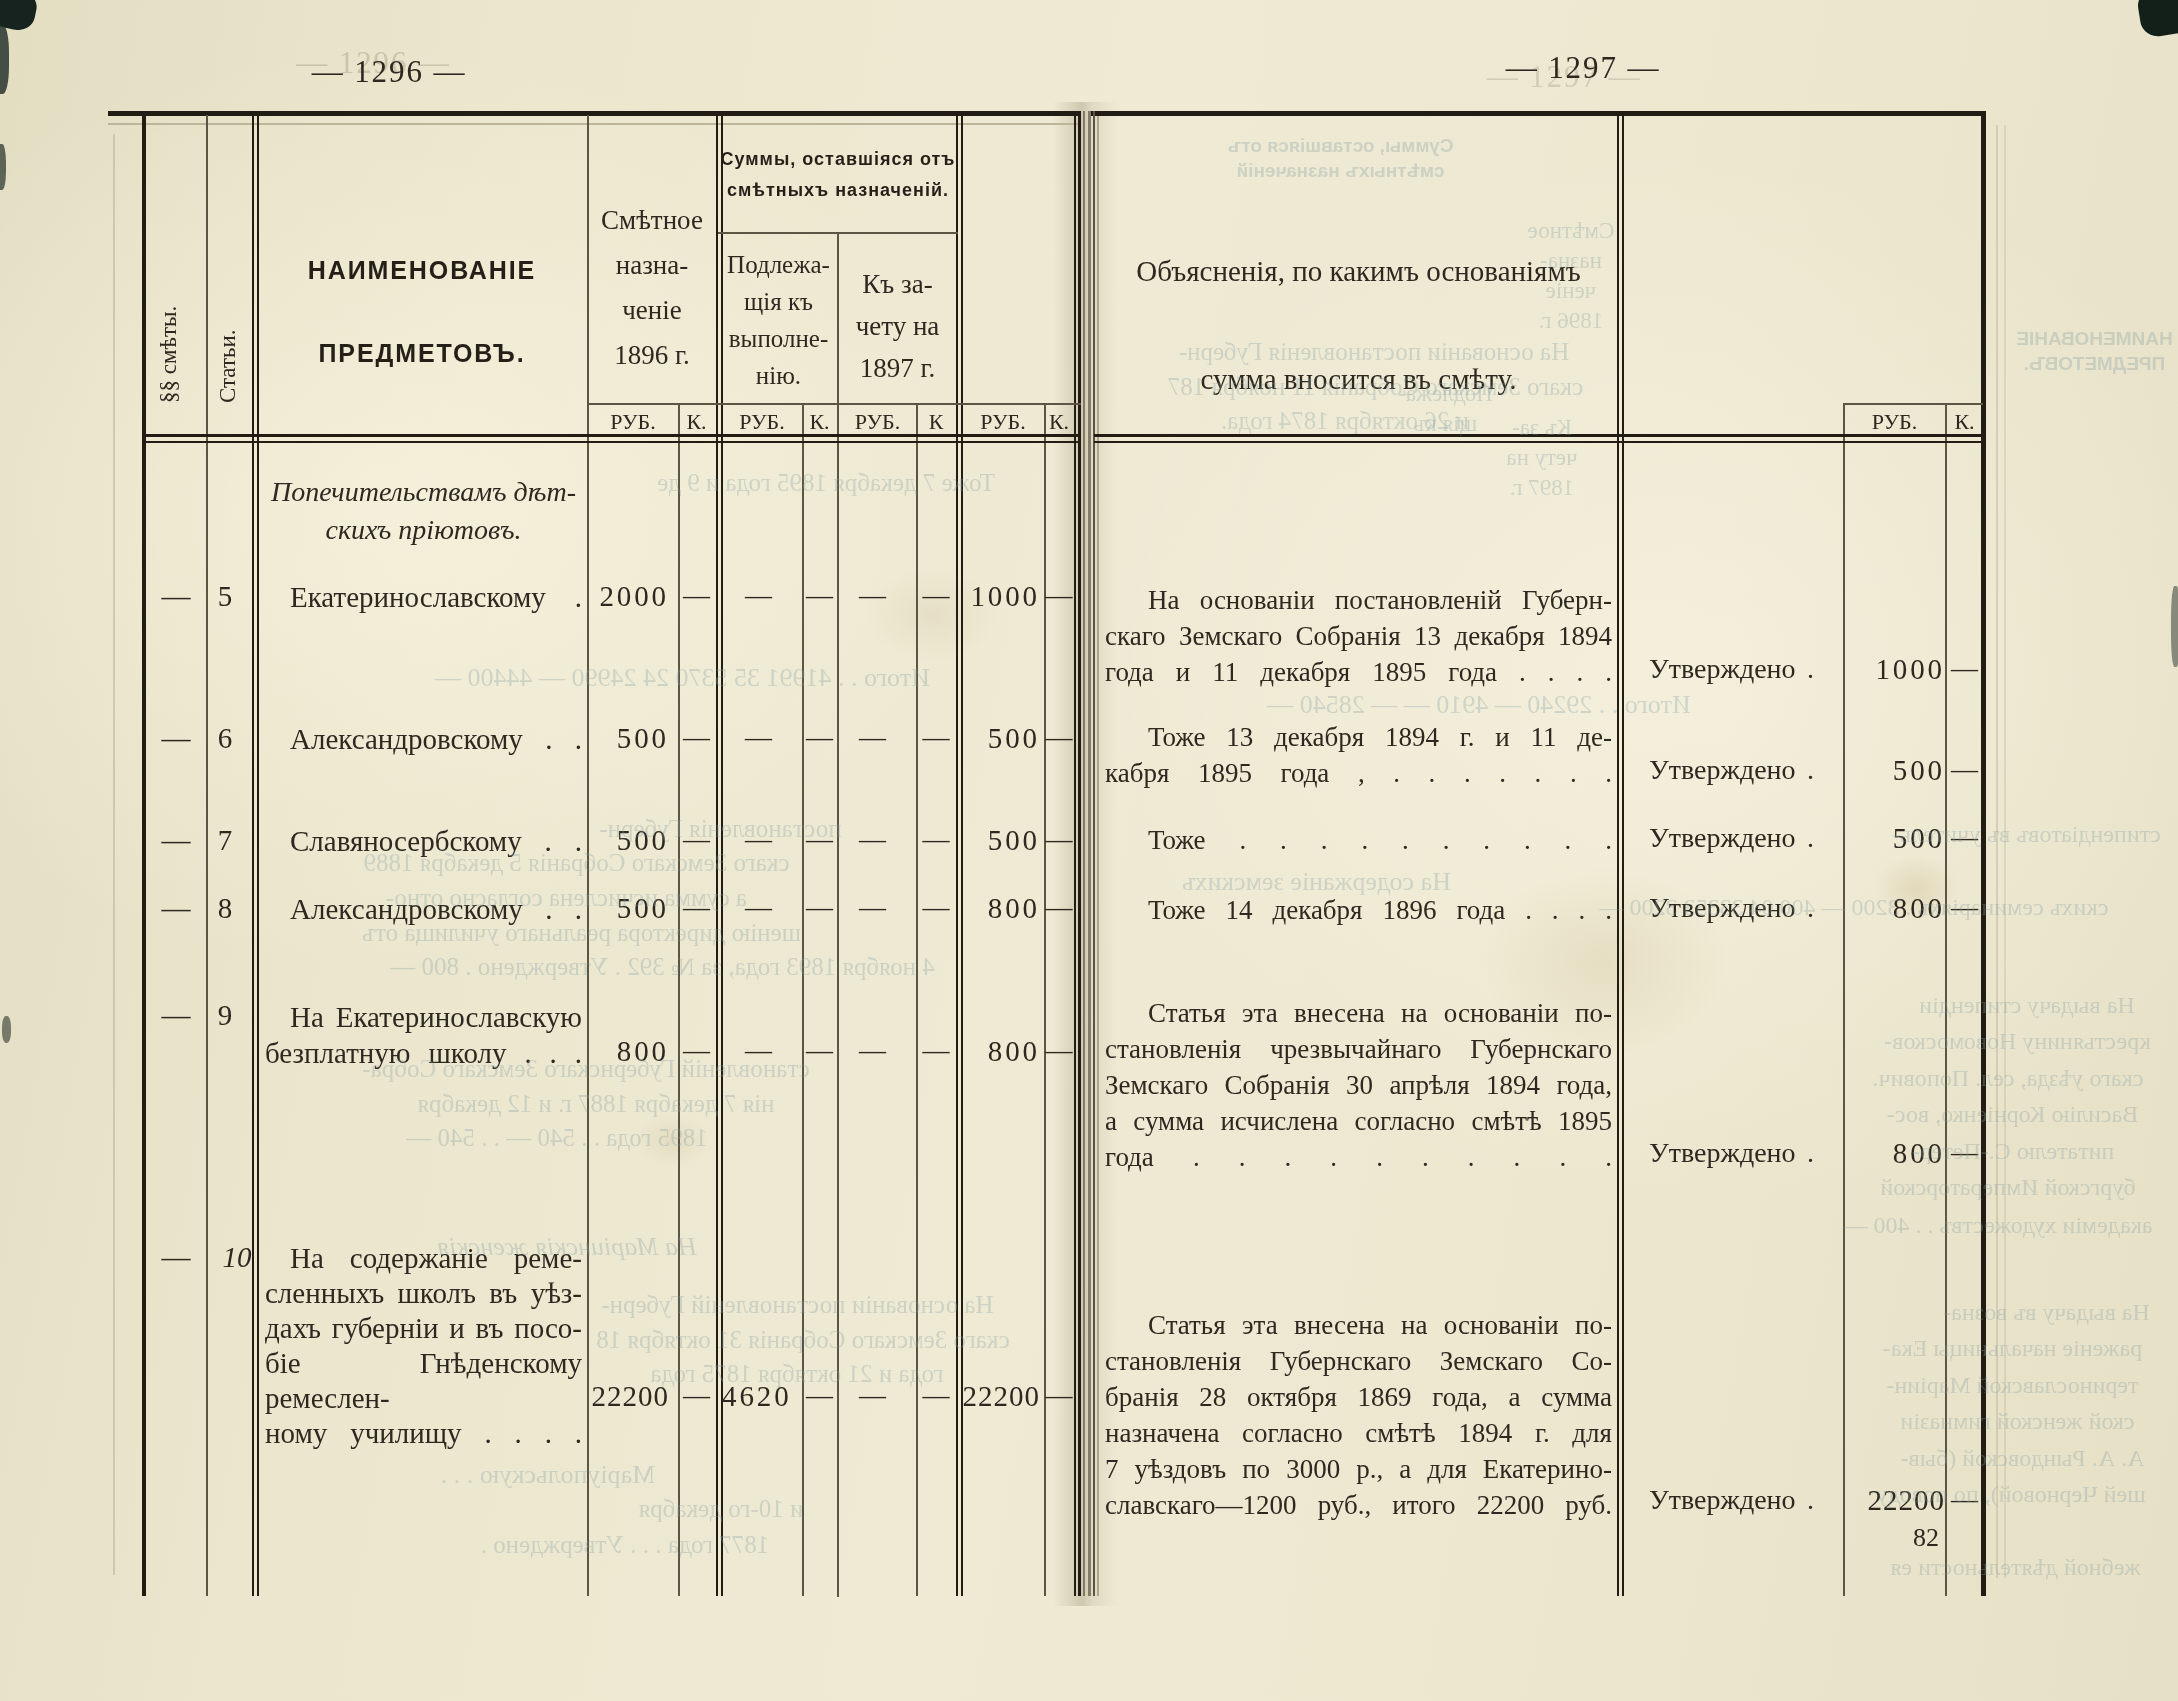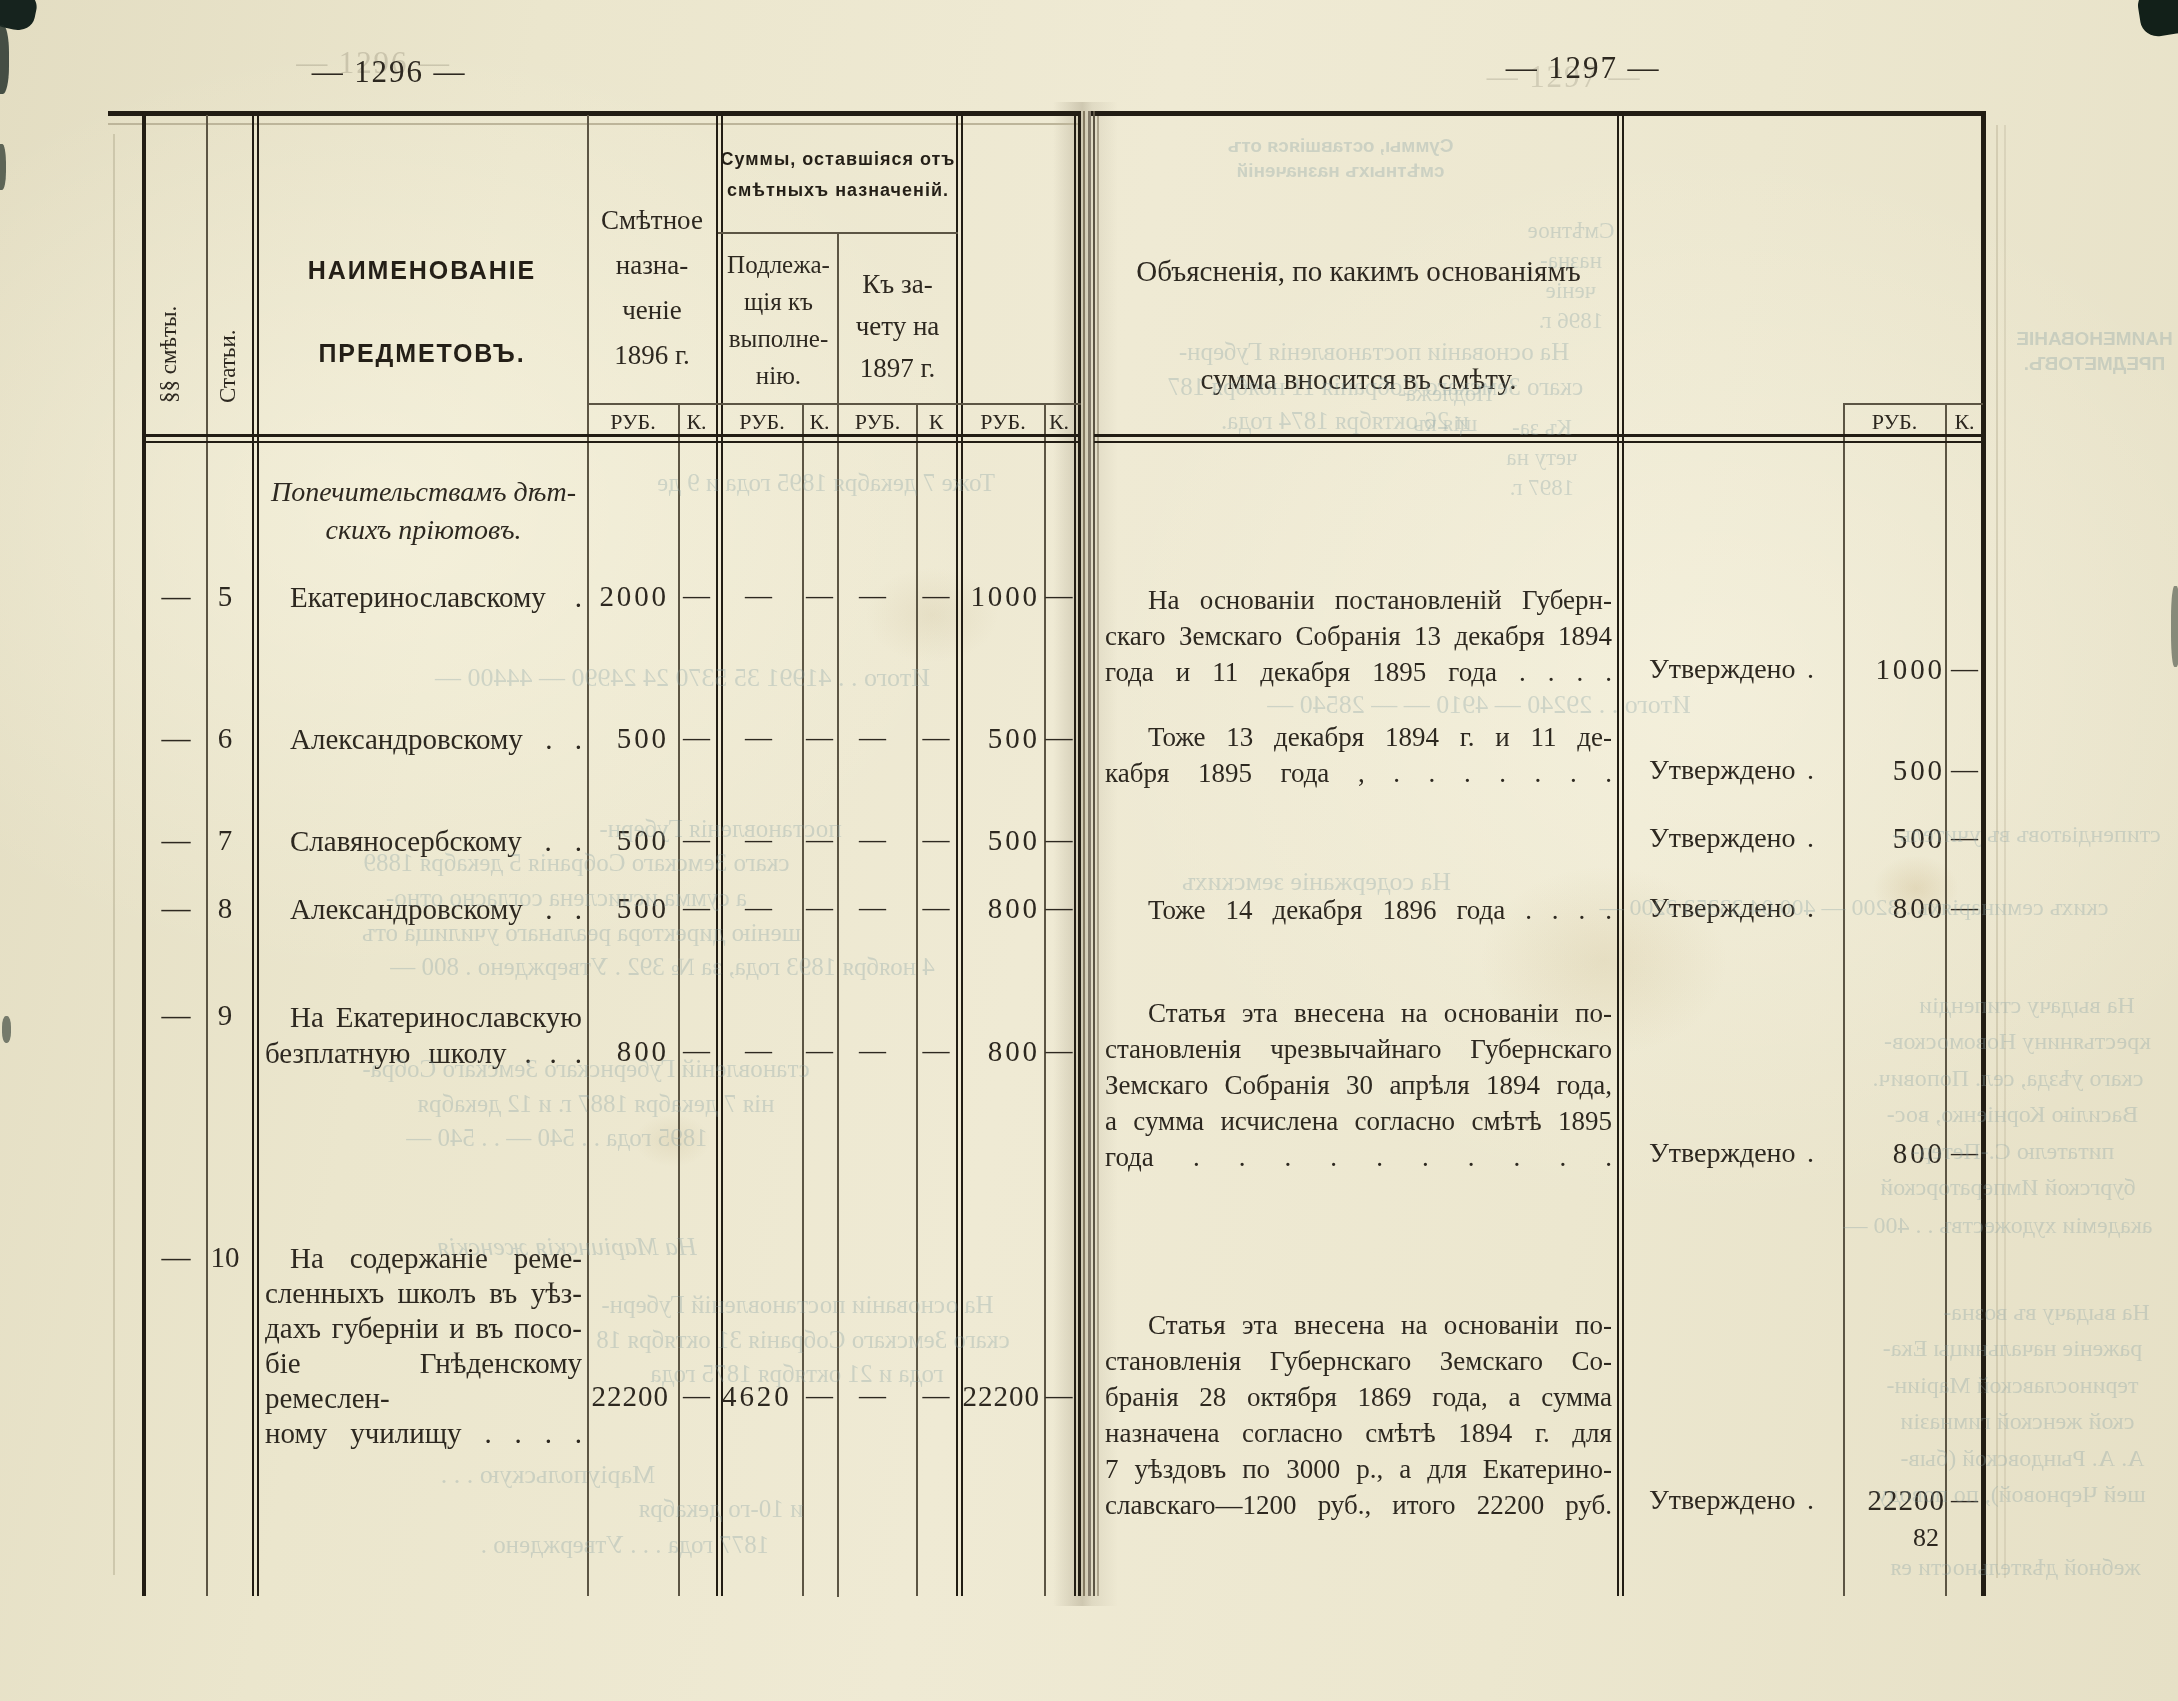--- a/index.html
+++ b/index.html
@@ -161,21 +161,21 @@
   <div class="t rt num" style="left:588px;top:1035px;width:81px;font-size:29px;">800</div>
   <div class="t c" style="left:678px;top:1035px;width:37px;font-size:27px;">—</div>
   <div class="t c" style="left:722px;top:1035px;width:73px;font-size:27px;">—</div>
   <div class="t c" style="left:802px;top:1035px;width:35px;font-size:27px;">—</div>
   <div class="t c" style="left:839px;top:1035px;width:67px;font-size:27px;">—</div>
   <div class="t c" style="left:916px;top:1035px;width:40px;font-size:27px;">—</div>
   <div class="t rt num" style="left:961px;top:1035px;width:79px;font-size:29px;">800</div>
   <div class="t c" style="left:1044px;top:1035px;width:30px;font-size:27px;">—</div>
 
   <div class="t c" style="left:152px;top:1241px;width:48px;font-size:29px;">—</div>
-  <div class="t c" style="left:200px;top:1241px;width:50px;font-size:29px;">10</div>
+  <div class="t c" style="left:212px;top:1241px;width:50px;font-size:29px;font-style:italic;">10</div>
   <div class="t j" style="left:265px;top:1241px;width:317px;font-size:29px;line-height:35px;text-indent:25px;">На содержаніе реме-
 сленныхъ школъ въ уѣз-
 дахъ губерніи и въ посо-
 біе Гнѣденскому ремеслен-
 ному училищу . . . .</div>
   <div class="t rt num" style="left:588px;top:1380px;width:81px;font-size:29px;letter-spacing:1px;">22200</div>
   <div class="t c" style="left:678px;top:1380px;width:37px;font-size:27px;">—</div>
   <div class="t rt num" style="left:722px;top:1380px;width:69px;font-size:29px;">4620</div>
   <div class="t c" style="left:802px;top:1380px;width:35px;font-size:27px;">—</div>
   <div class="t c" style="left:839px;top:1380px;width:67px;font-size:27px;">—</div>
@@ -207,20 +207,21 @@
   <div class="t j" style="left:1649px;top:653px;width:165px;font-size:28px;">Утверждено .</div>
   <div class="t rt num" style="left:1843px;top:653px;width:102px;font-size:29px;">1000</div>
   <div class="t c" style="left:1948px;top:653px;width:33px;font-size:27px;">—</div>
 
   <div class="t j" style="left:1105px;top:719px;width:507px;font-size:27px;line-height:36px;text-indent:43px;">Тоже 13 декабря 1894 г. и 11 де-
 кабря 1895 года , . . . . . . .</div>
   <div class="t j" style="left:1649px;top:754px;width:165px;font-size:28px;">Утверждено .</div>
   <div class="t rt num" style="left:1843px;top:754px;width:102px;font-size:29px;">500</div>
   <div class="t c" style="left:1948px;top:754px;width:33px;font-size:27px;">—</div>
 
+  <div class="t j" style="left:1105px;top:822px;width:507px;font-size:27px;line-height:36px;text-indent:43px;">Тоже . . . . . . . . . .</div>
   <div class="t j" style="left:1649px;top:822px;width:165px;font-size:28px;">Утверждено .</div>
   <div class="t rt num" style="left:1843px;top:822px;width:102px;font-size:29px;">500</div>
   <div class="t c" style="left:1948px;top:822px;width:33px;font-size:27px;">—</div>
 
   <div class="t j" style="left:1105px;top:892px;width:507px;font-size:27px;line-height:36px;text-indent:43px;">Тоже 14 декабря 1896 года . . . .</div>
   <div class="t j" style="left:1649px;top:892px;width:165px;font-size:28px;">Утверждено .</div>
   <div class="t rt num" style="left:1843px;top:892px;width:102px;font-size:29px;">800</div>
   <div class="t c" style="left:1948px;top:892px;width:33px;font-size:27px;">—</div>
 
   <div class="t j" style="left:1105px;top:995px;width:507px;font-size:27px;line-height:36px;text-indent:43px;">Статья эта внесена на основаніи по-

